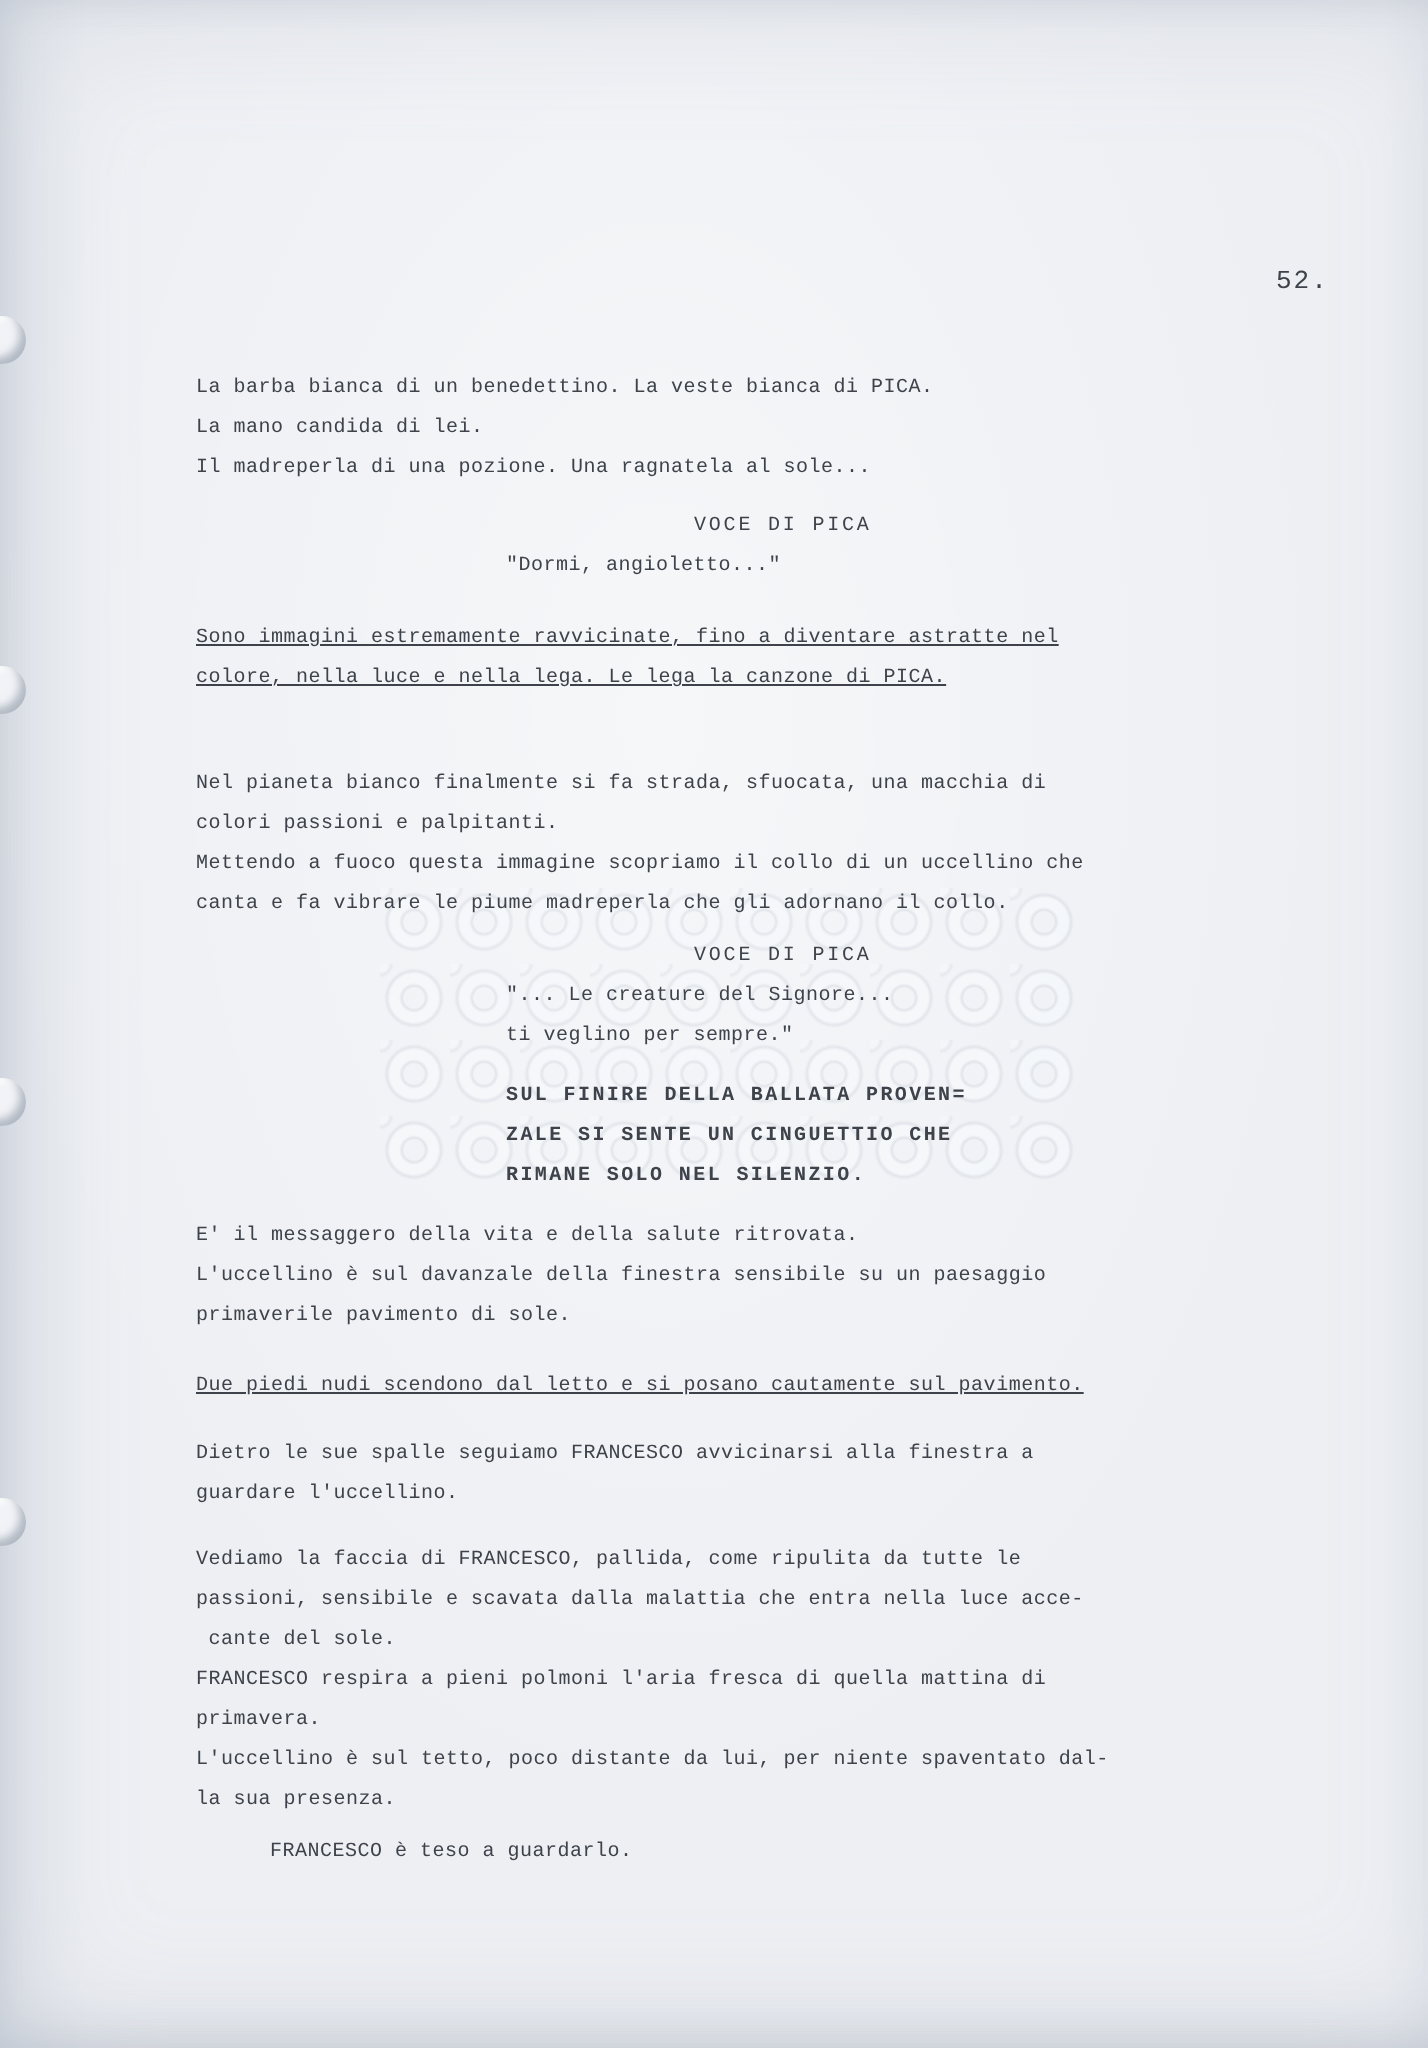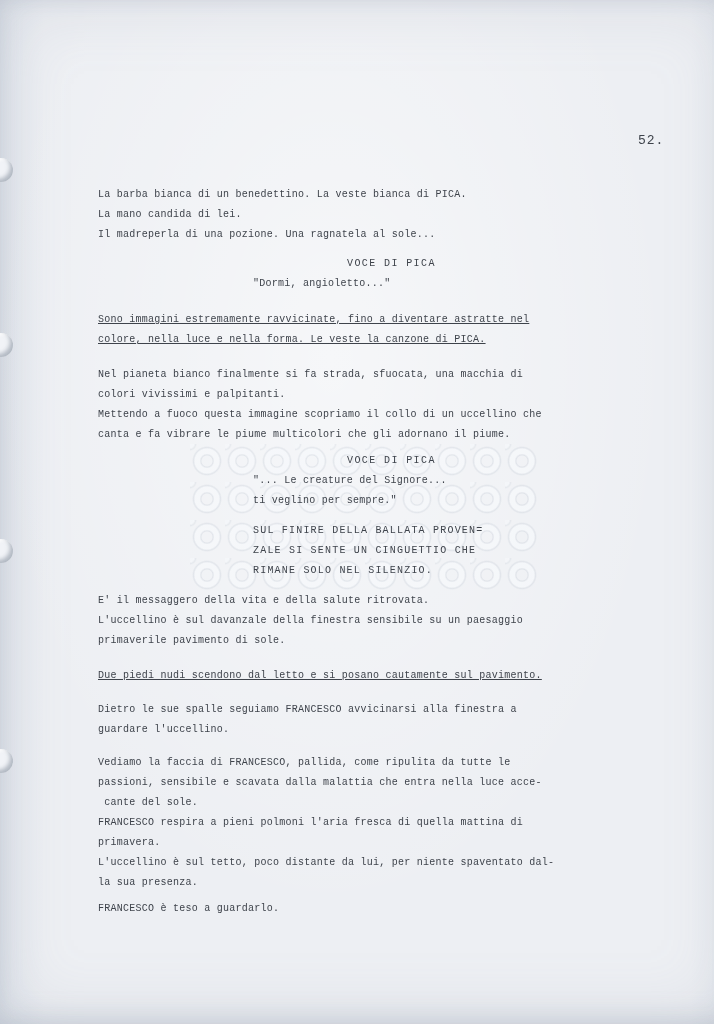--- a/index.html
+++ b/index.html
@@ -26,21 +26,21 @@
   }
   .content {
     position:absolute; left:98px; top:185px; width:585px; z-index:2;
   }
   .line {
     font-size:10px; line-height:20px;
     white-space:pre; letter-spacing:0.25px;
   }
   .line.heading   { padding-left:249px; letter-spacing:1.4px; }
   .line.dialogue  { padding-left:155px; }
-  .line.direction { padding-left:155px; letter-spacing:1.2px; }
+  .line.direction { padding-left:155px; letter-spacing:1.2px;font-weight:bold; }
 
   
   .watermark {
     position:absolute; left:190px; top:444px; width:350px; height:152px;
     z-index:1; pointer-events:none;
     background-image:
       radial-gradient(circle at 17px 17px,
         rgba(244,246,250,0)   5px,
         rgba(197,204,214,0.40) 6px,
         rgba(246,248,251,0.85) 7.5px,
@@ -84,27 +84,27 @@
         <div class="line body">La barba bianca di un benedettino. La veste bianca di PICA.</div>
         <div class="line body">La mano candida di lei.</div>
         <div class="line body">Il madreperla di una pozione. Una ragnatela al sole...</div>
       </div>
       <div style="margin-top: 9px;">
         <div class="line heading">VOCE DI PICA</div>
         <div class="line dialogue">"Dormi, angioletto..."</div>
       </div>
       <div style="margin-top: 16px; text-decoration: underline;">
         <div class="line body">Sono immagini estremamente ravvicinate, fino a diventare astratte nel</div>
-        <div class="line body">colore, nella luce e nella forma. Le veste la canzone di PICA.</div>
+        <div class="line body">colore, nella luce e nella lega. Le lega la canzone di PICA.</div>
       </div>
-      <div style="margin-top: 15px;">
+      <div style="margin-top: 33px;">
         <div class="line body">Nel pianeta bianco finalmente si fa strada, sfuocata, una macchia di</div>
-        <div class="line body">colori vivissimi e palpitanti.</div>
+        <div class="line body">colori passioni e palpitanti.</div>
         <div class="line body">Mettendo a fuoco questa immagine scopriamo il collo di un uccellino che</div>
-        <div class="line body">canta e fa vibrare le piume multicolori che gli adornano il piume.</div>
+        <div class="line body">canta e fa vibrare le piume madreperla che gli adornano il collo.</div>
       </div>
       <div style="margin-top: 6px;">
         <div class="line heading">VOCE DI PICA</div>
         <div class="line dialogue">"... Le creature del Signore...</div>
         <div class="line dialogue">ti veglino per sempre."</div>
       </div>
       <div style="margin-top: 10px;">
         <div class="line direction">SUL FINIRE DELLA BALLATA PROVEN=</div>
         <div class="line direction">ZALE SI SENTE UN CINGUETTIO CHE</div>
         <div class="line direction">RIMANE SOLO NEL SILENZIO.</div>
@@ -123,17 +123,17 @@
       </div>
       <div style="margin-top: 13px;">
         <div class="line body">Vediamo la faccia di FRANCESCO, pallida, come ripulita da tutte le</div>
         <div class="line body">passioni, sensibile e scavata dalla malattia che entra nella luce acce-</div>
         <div class="line body"> cante del sole.</div>
         <div class="line body">FRANCESCO respira a pieni polmoni l'aria fresca di quella mattina di</div>
         <div class="line body">primavera.</div>
         <div class="line body">L'uccellino è sul tetto, poco distante da lui, per niente spaventato dal-</div>
         <div class="line body">la sua presenza.</div>
       </div>
-      <div style="margin-top: 6px;">
+      <div style="margin-top: 6px; margin-left: 37px;">
         <div class="line body">FRANCESCO è teso a guardarlo.</div>
       </div>
     </div>
 </div>
 
 </body></html>

